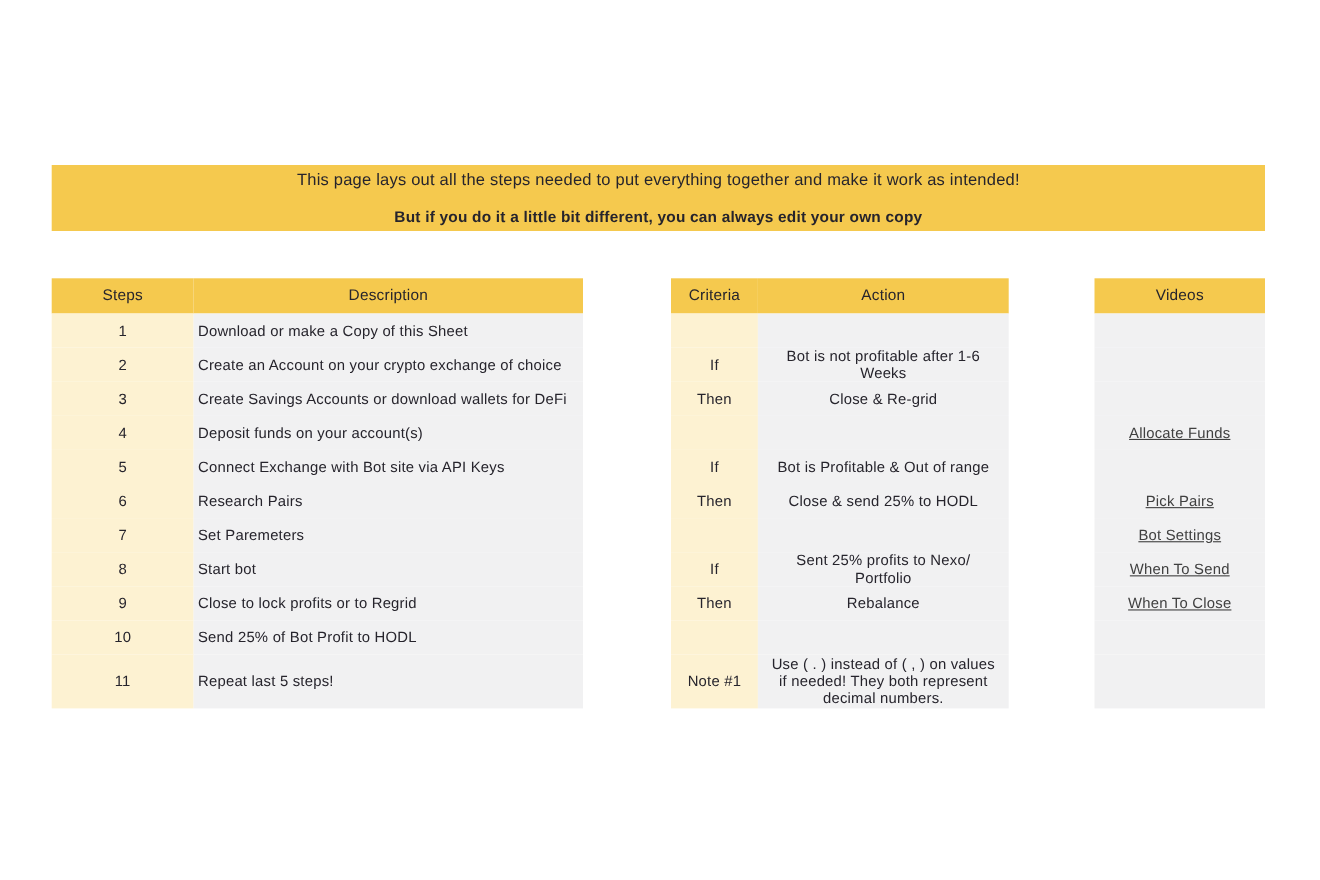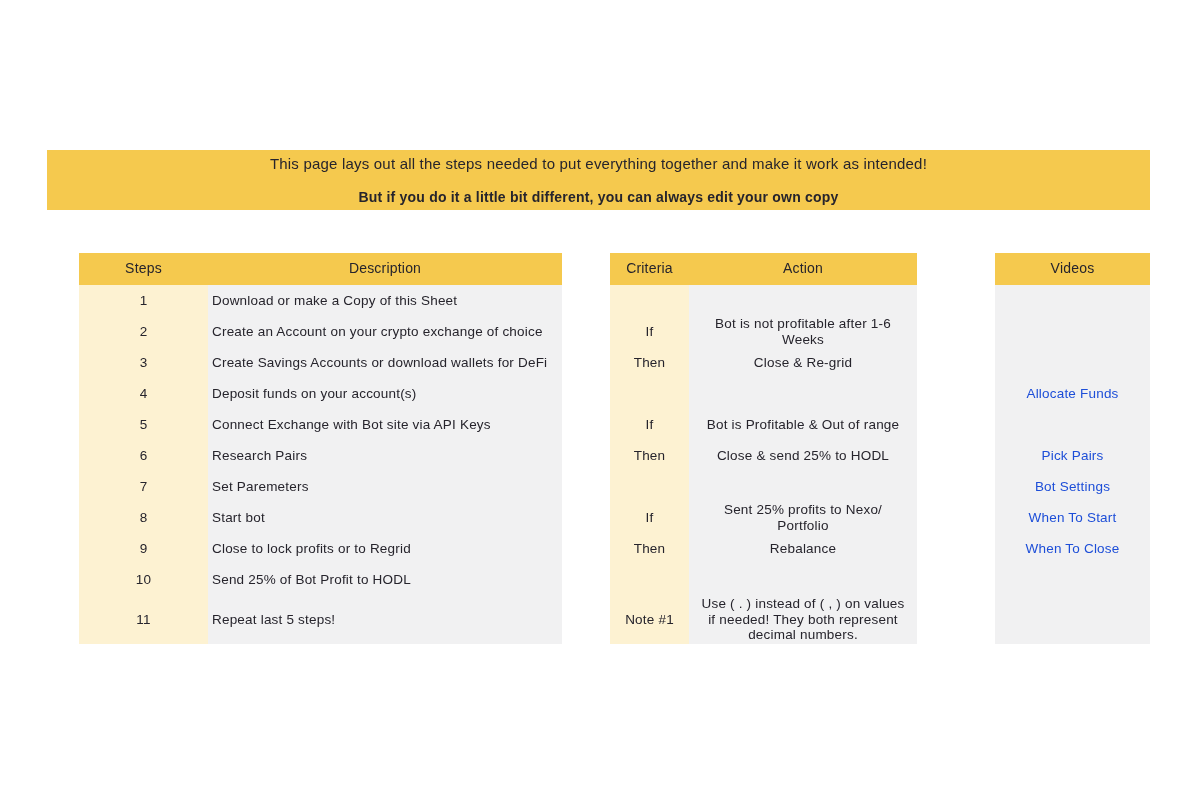--- a/index.html
+++ b/index.html
@@ -51,28 +51,29 @@
   .cell.val  { background: #f1f1f2; padding: 0 10px; }
   .cell.desc {
     background: #f1f1f2;
     justify-content: flex-start;
     text-align: center;
     padding-left: 4px;
     padding-right: 6px;
   }
 
   
-  .steps-table   { left: 47px;  width: 387px; grid-template-columns: 129px 354px; margin-left: 32px; }
+  .steps-table   { left: 47px;  width: 387px; grid-template-columns: 129px 354px; }
   
   .criteria-table{ left: 610px; width: 307px; grid-template-columns: 79px 228px; border-radius: 26px; }
   
   .videos-table  { left: 995px; width: 129px; grid-template-columns: 155px; }
 
   a.video-link {
-    color: #1d4ed8;
+    color: #404040;
+    text-decoration: underline;
     font-size: 13.5px;
     cursor: pointer;
   }
 </style>
 </head>
 <body>
 
 <div class="banner">
   <div class="line1">This page lays out all the steps needed to put everything together and make it work as intended!</div>
   <div class="line2">But if you do it a little bit different, you can always edit your own copy</div>
@@ -164,20 +165,20 @@
     <a class="video-link">Allocate Funds</a>
   </div>
   <div class="cell val"></div>
   <div class="cell val">
     <a class="video-link">Pick Pairs</a>
   </div>
   <div class="cell val">
     <a class="video-link">Bot Settings</a>
   </div>
   <div class="cell val">
-    <a class="video-link">When To Start</a>
+    <a class="video-link">When To Send</a>
   </div>
   <div class="cell val">
     <a class="video-link">When To Close</a>
   </div>
   <div class="cell val"></div>
   <div class="cell val"></div>
 </div>
 
 </body></html>

